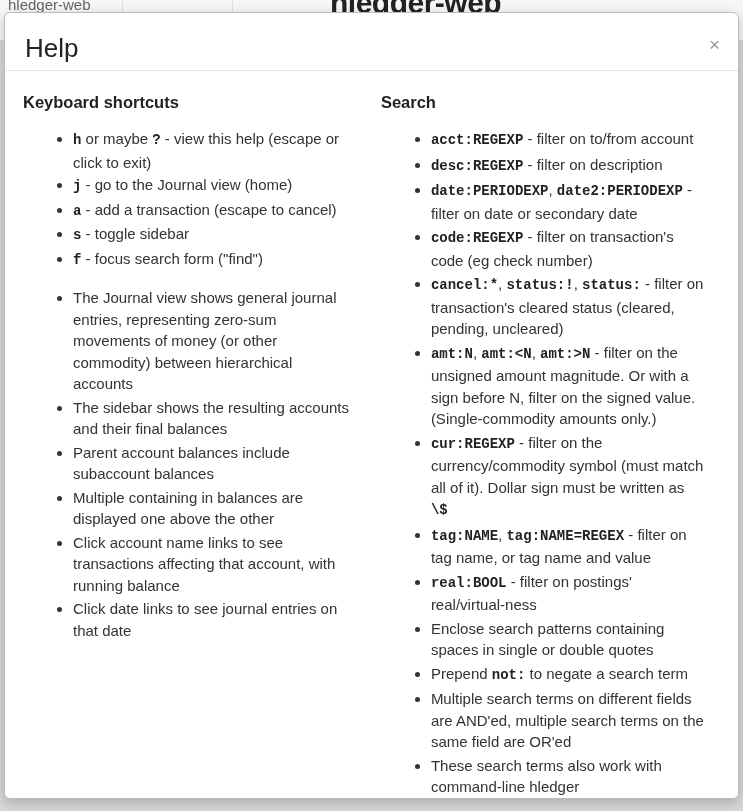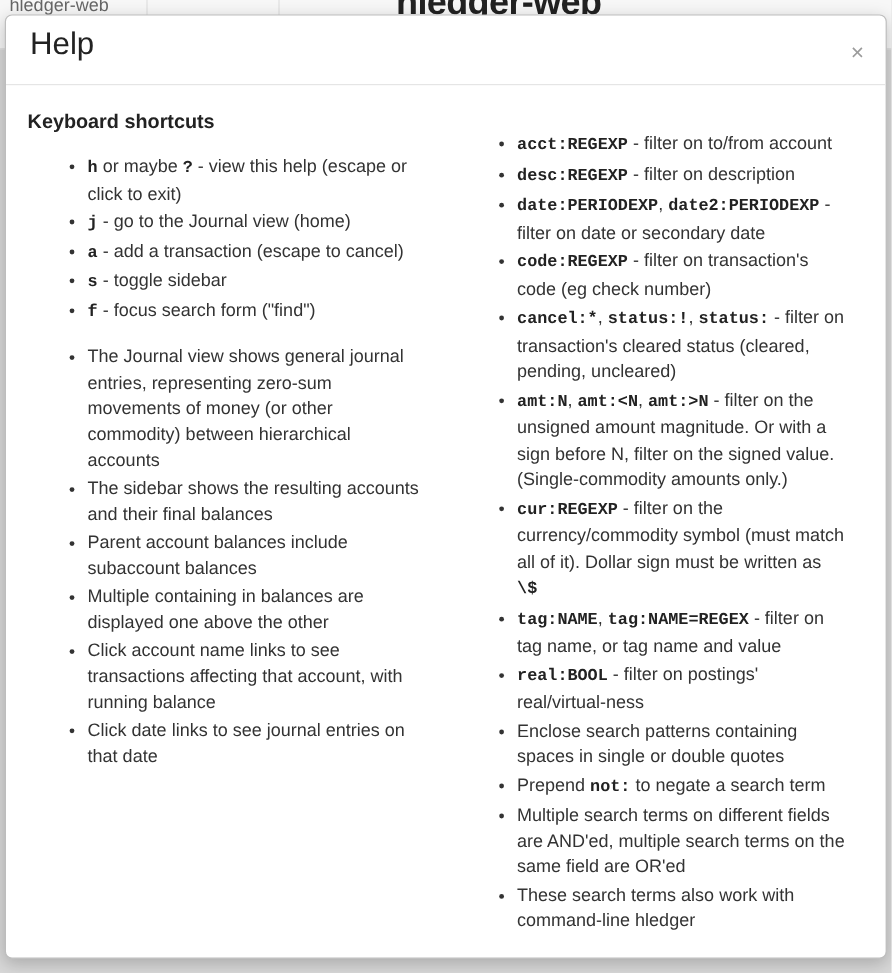--- a/index.html
+++ b/index.html
@@ -61,21 +61,21 @@
   }
   .modal-header {
     position: relative;
     height: 58px;
     border-bottom: 1px solid #e5e5e5;
     box-sizing: border-box;
   }
   .modal-title {
     position: absolute;
     left: 20px;
-    top: 10px;
+    top: 22px;
     font-size: 26px;
     color: #222;
     line-height: 1;
   }
   .close-x {
     position: absolute;
     right: 18px;
     top: 22px;
     font-size: 19px;
     color: #9b9b9b;
@@ -151,20 +151,21 @@
         <li>The Journal view shows general journal entries, representing zero-sum movements of money (or other commodity) between hierarchical accounts</li>
         <li>The sidebar shows the resulting accounts and their final balances</li>
         <li>Parent account balances include subaccount balances</li>
         <li>Multiple containing in balances are displayed one above the other</li>
         <li>Click account name links to see transactions affecting that account, with running balance</li>
         <li>Click date links to see journal entries on that date</li>
       </ul>
     </div>
 
     <div class="col-right right">
+      <h3 class="section">Search</h3>
       <ul class="items">
         <li><code>acct:REGEXP</code> - filter on to/from account</li>
         <li><code>desc:REGEXP</code> - filter on description</li>
         <li><code>date:PERIODEXP</code>, <code>date2:PERIODEXP</code> - filter on date or secondary date</li>
         <li><code>code:REGEXP</code> - filter on transaction's code (eg check number)</li>
         <li><code>cancel:*</code>, <code>status:!</code>, <code>status:</code> - filter on transaction's cleared status (cleared, pending, uncleared)</li>
         <li><code>amt:N</code>, <code>amt:&lt;N</code>, <code>amt:&gt;N</code> - filter on the unsigned amount magnitude. Or with a sign before N, filter on the signed value. (Single-commodity amounts only.)</li>
         <li><code>cur:REGEXP</code> - filter on the currency/commodity symbol (must match all of it). Dollar sign must be written as <code>\$</code></li>
         <li><code>tag:NAME</code>, <code>tag:NAME=REGEX</code> - filter on tag name, or tag name and value</li>
         <li><code>real:BOOL</code> - filter on postings' real/virtual-ness</li>

